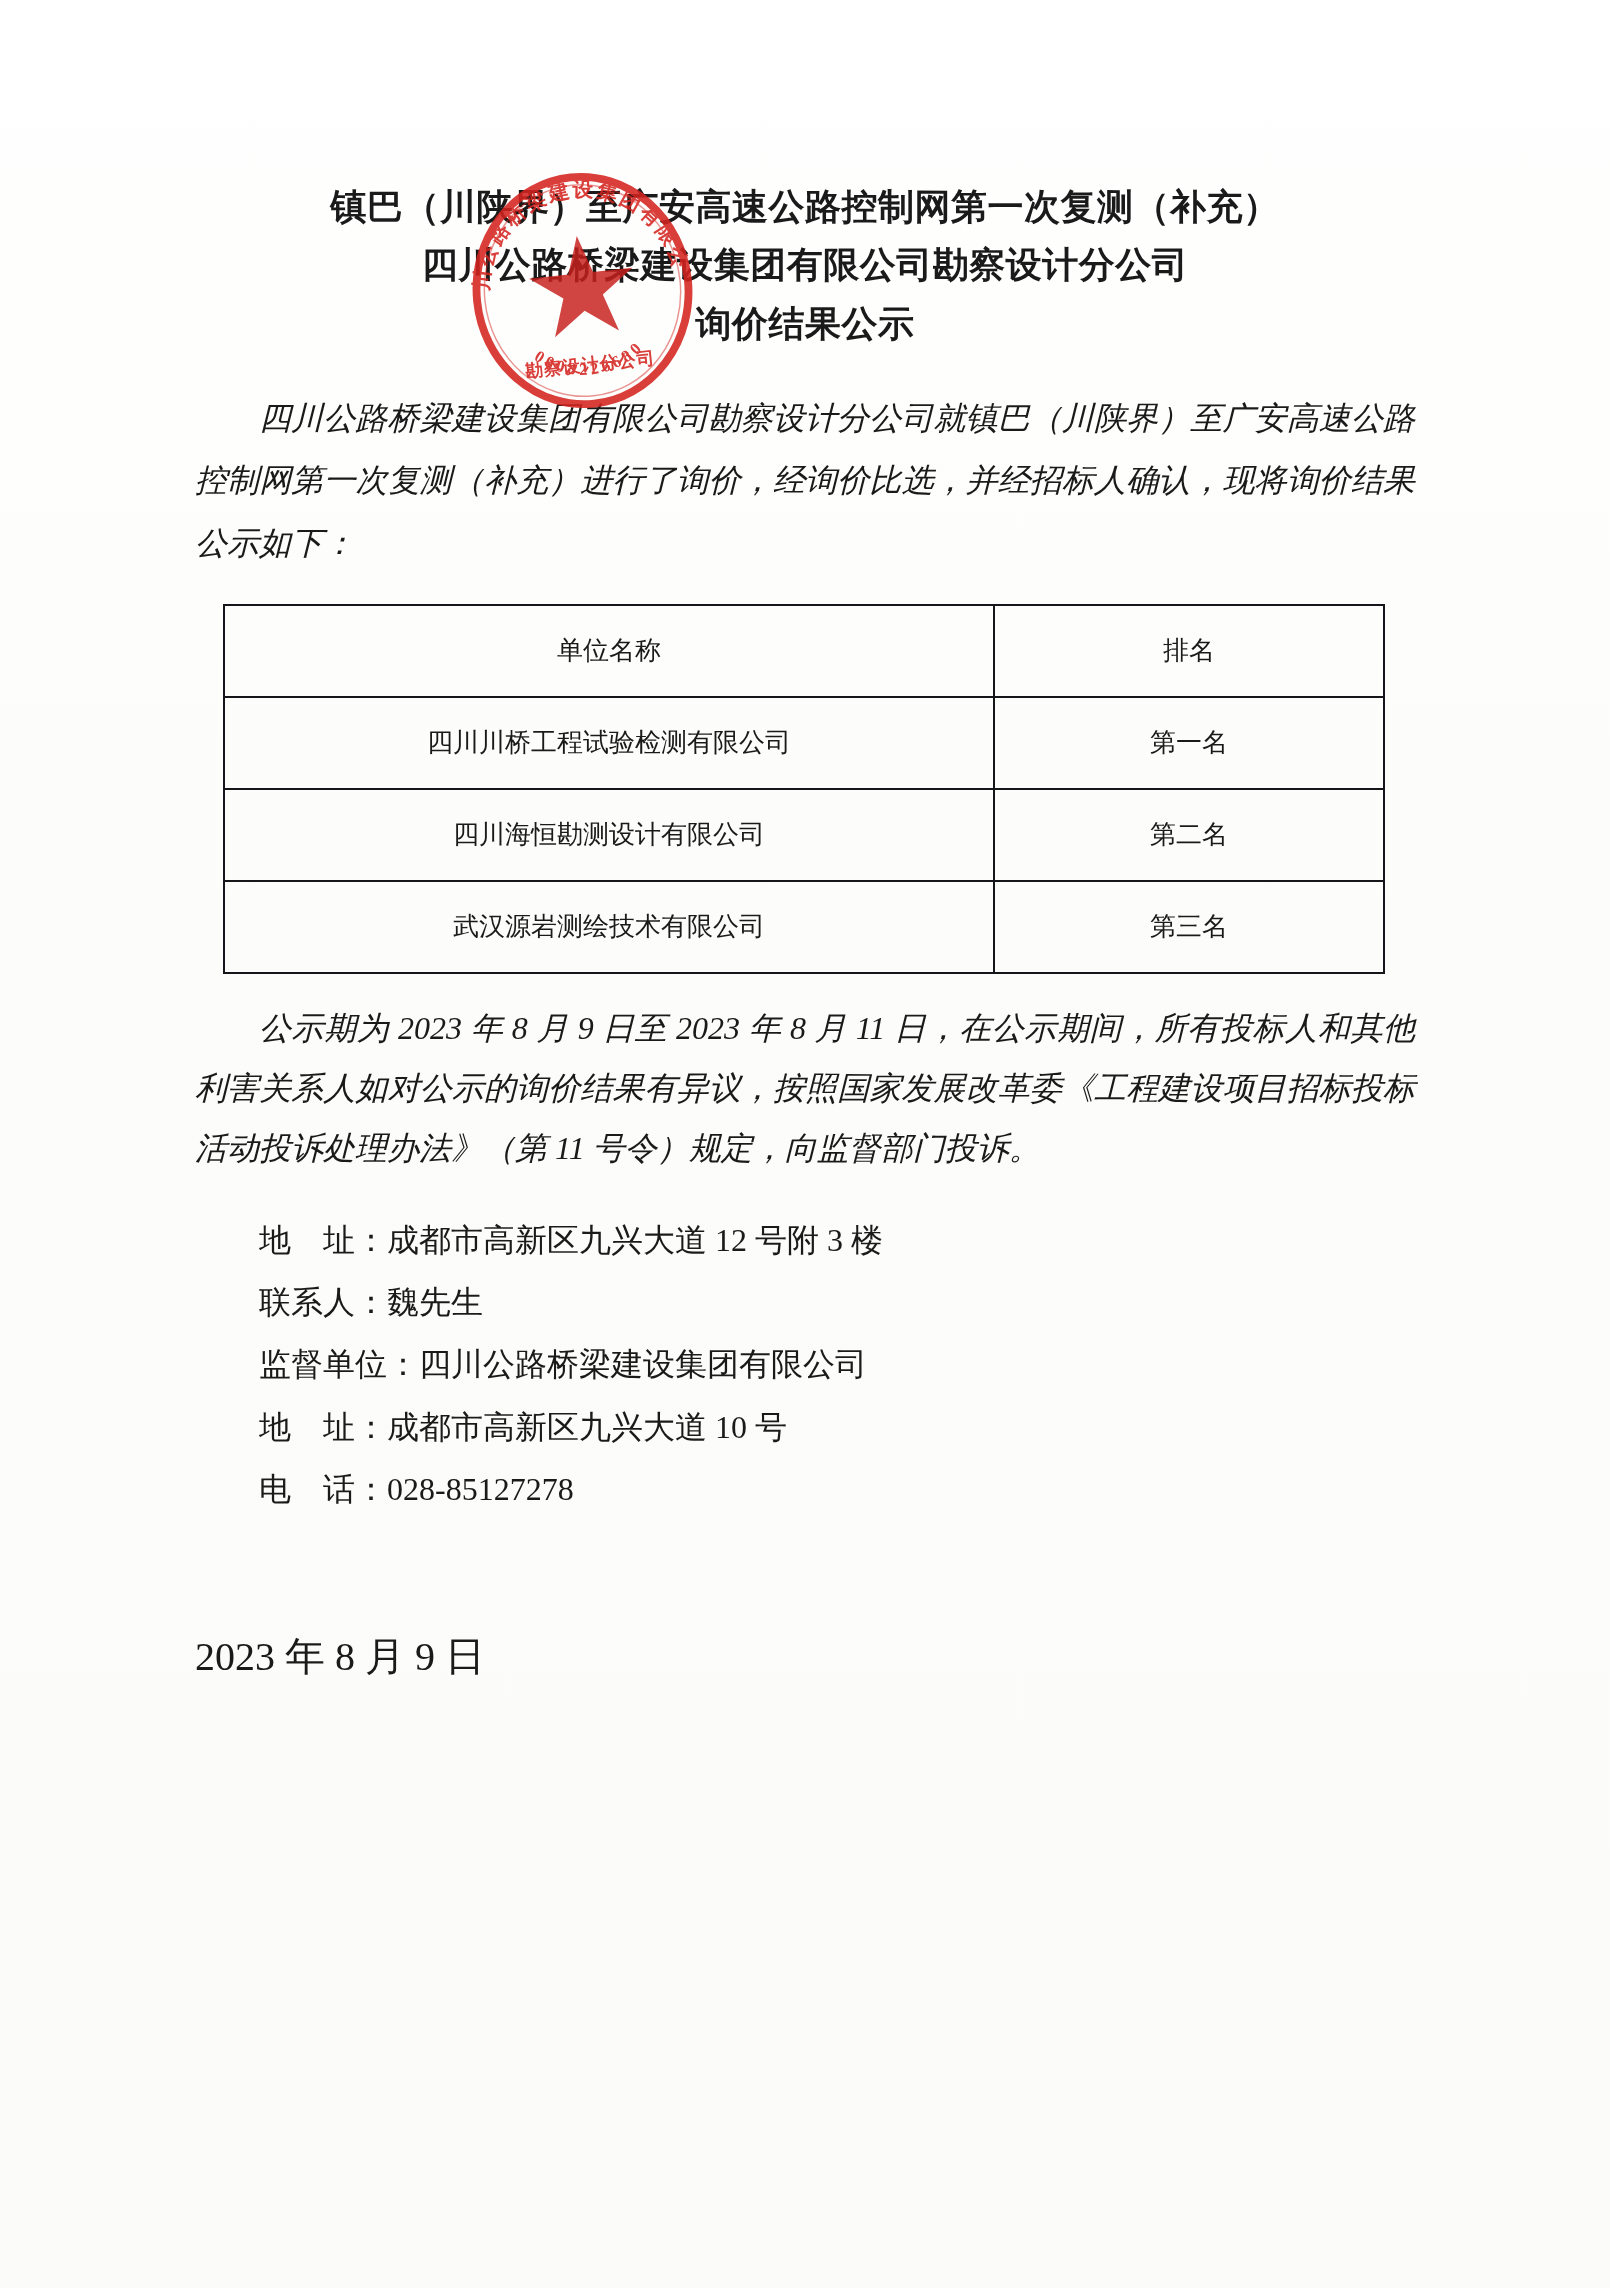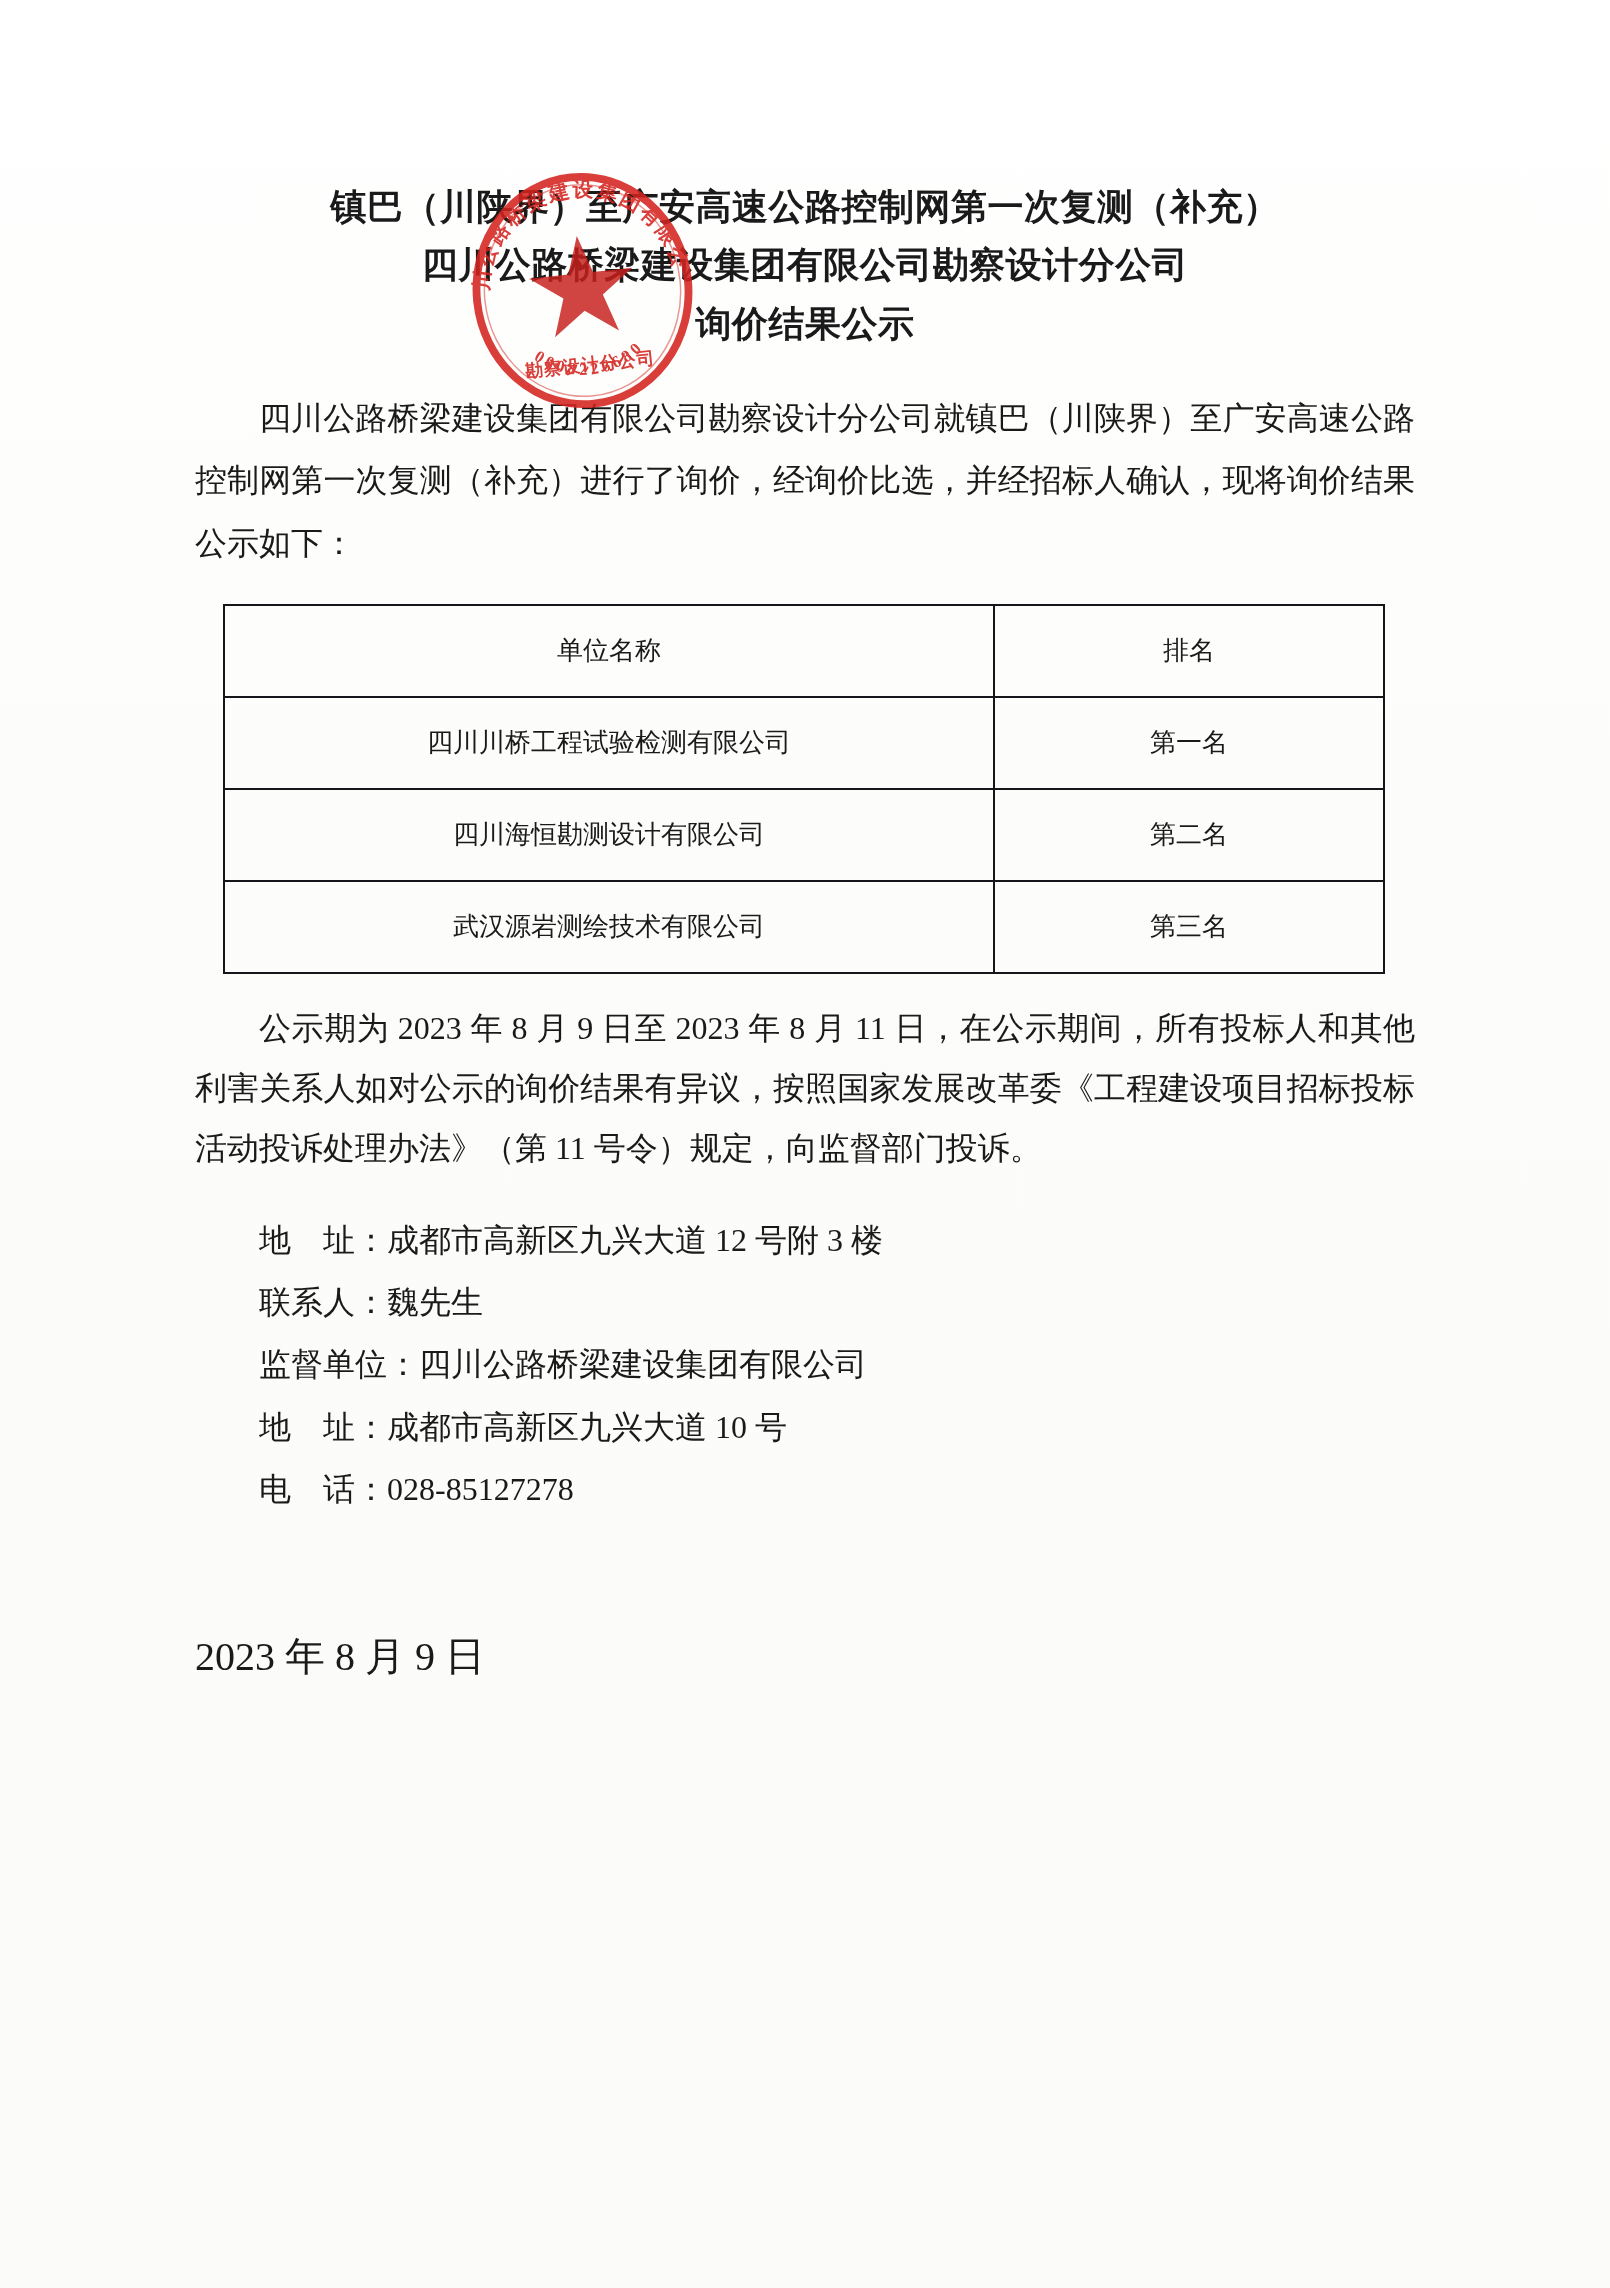--- a/index.html
+++ b/index.html
@@ -47,21 +47,21 @@
   }
   .title-line { display: block; }
 
   .para {
     font-size: 32px;
     line-height: 1.95;
     text-align: justify;
     text-justify: inter-ideograph;
     margin: 0;
   }
-  .para.indent { text-indent: 2em; }
+  .para.indent { text-indent: 2em; font-style: italic; }
 
   .body-intro {
     margin-top: 34px;
   }
 
   table.result-table {
     border-collapse: collapse;
     width: 1160px;
     margin: 30px auto 24px 28px;
     table-layout: fixed;

